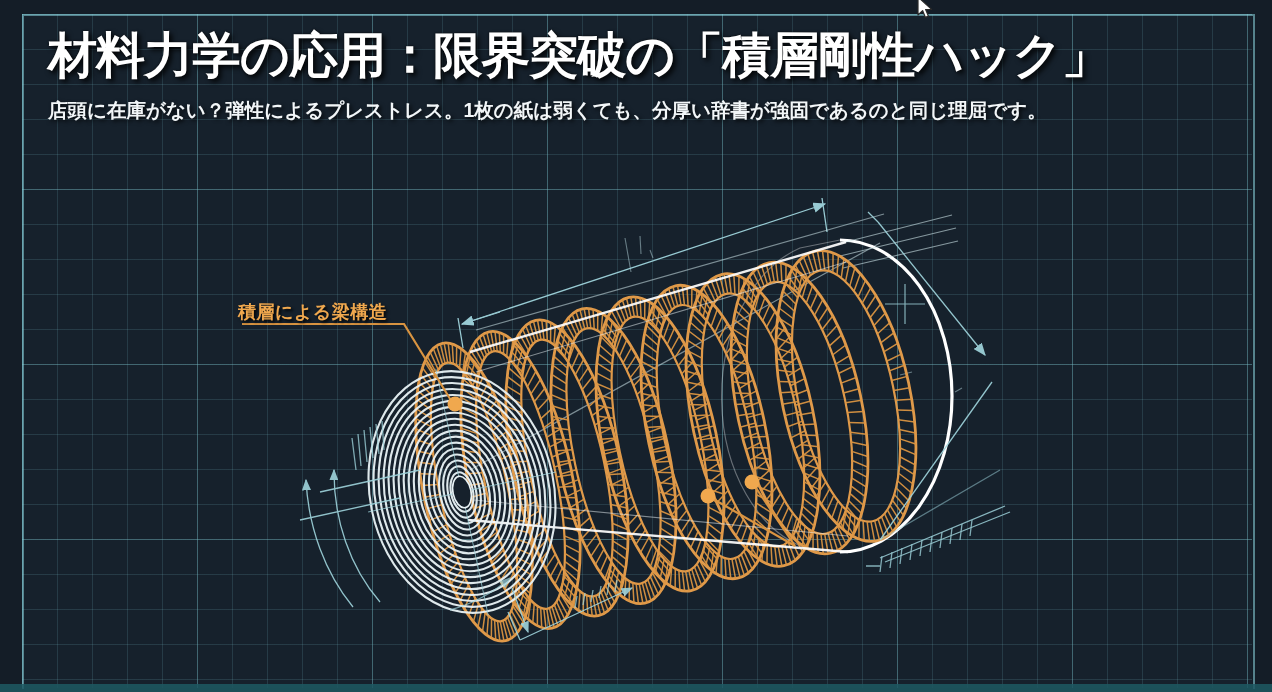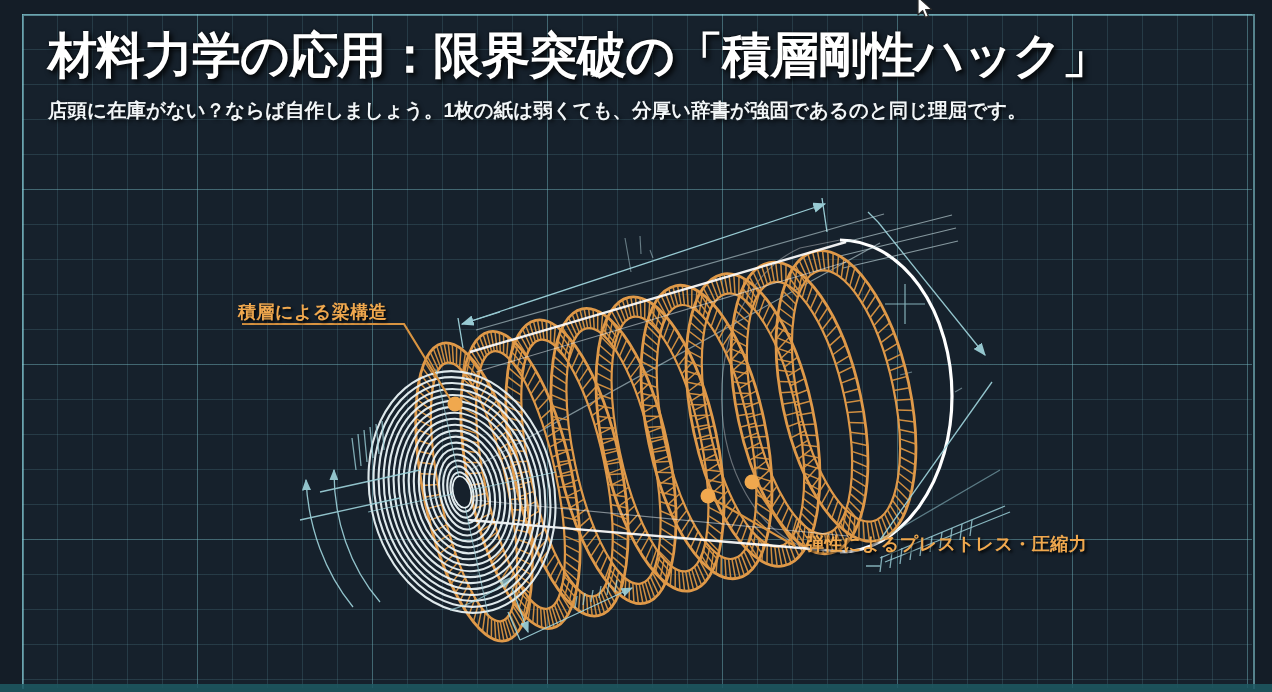--- a/index.html
+++ b/index.html
@@ -268,25 +268,24 @@
   </svg>
 
   <div id="frame"></div>
   <div id="left-gutter"></div>
   <div id="top-gutter"></div>
   <div id="bottom-band"></div>
 
   <div id="headerblock">
     <div id="title">材料力学の応用：限界突破の「積層剛性ハック」</div>
     <div id="subtitle">
-      <div>店頭に在庫がない？ならば自作しましょう。1枚の紙は弱くても、分厚い辞書が強固であるのと同じ理屈です。</div>
+      <div>店頭に在庫がない？弾性によるプレストレス。1枚の紙は弱くても、分厚い辞書が強固であるのと同じ理屈です。</div>
     </div>
   </div>
 
   <div class="callout" id="callout-layer">積層による梁構造</div>
 
-  <div class="callout" id="callout-spring">弾性によるプレストレス・圧縮力</div>
 
   <svg id="cursor" viewBox="0 0 18 26">
     <path d="M2,1 L2,19 L6.6,14.6 L9.4,21.4 L12.4,20.1 L9.6,13.5 L15.6,13.4 Z" fill="#ffffff" stroke="#2a2a2a" stroke-width="1.2" stroke-linejoin="round"></path>
   </svg>
 
 </div>
 
 </body></html>

